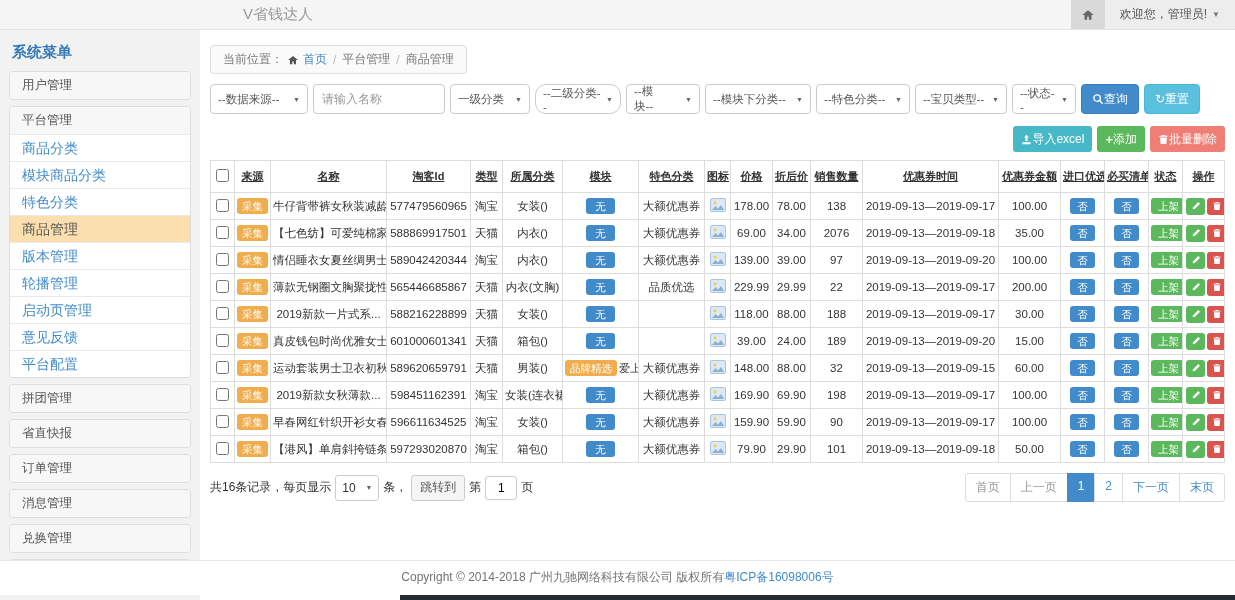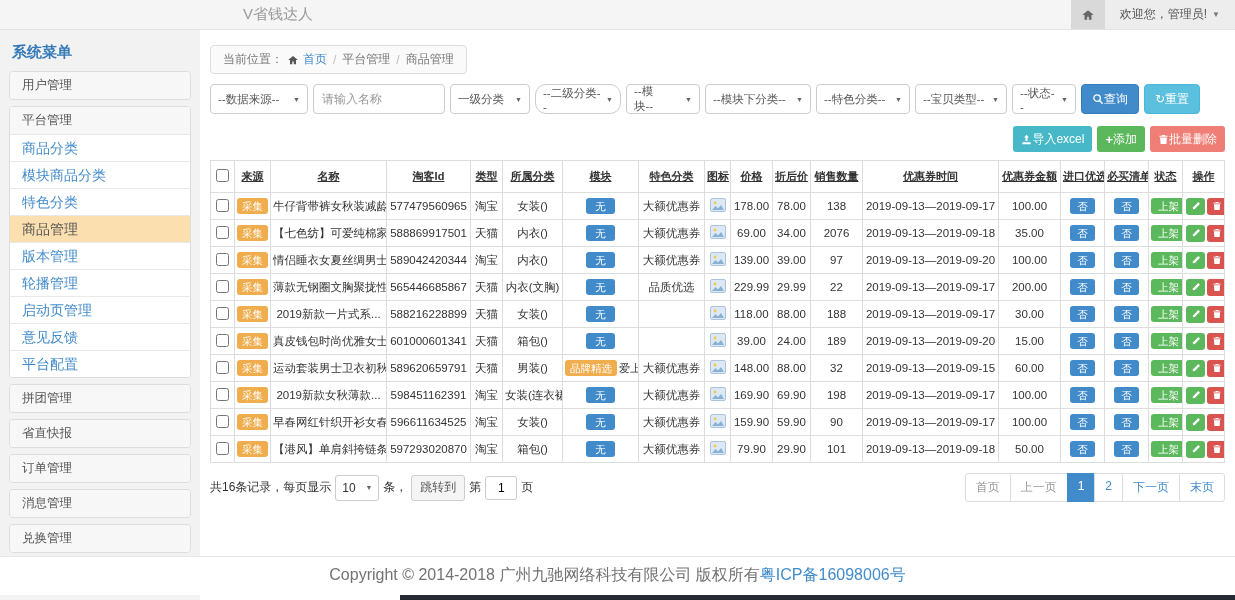--- a/index.html
+++ b/index.html
@@ -64,21 +64,21 @@
 .page-info{display:flex;align-items:center;gap:4px;color:#333;}
 .ps-select{display:inline-flex;align-items:center;justify-content:space-between;border:1px solid #ccc;border-radius:3px;height:26px;padding:0 6px;min-width:44px;background:#fff;cursor:pointer;}
 .jump-btn{border:1px solid #ccc;border-radius:3px;height:26px;display:inline-flex;align-items:center;padding:0 8px;background:#f5f5f5;cursor:pointer;color:#555;}
 .jump-input{width:32px;height:24px;border:1px solid #ccc;border-radius:3px;text-align:center;font-size:12px;font-family:inherit;}
 .pager{display:flex;}
 .pg-btn{border:1px solid #ddd;background:#fff;color:#428bca;padding:5px 10px;margin-left:-1px;cursor:pointer;font-size:12px;}
 .pg-btn:first-child{border-radius:3px 0 0 3px;margin-left:0;}
 .pg-btn:last-child{border-radius:0 3px 3px 0;}
 .pg-disabled{color:#999;cursor:default;}
 .pg-active{background:#428bca;border-color:#428bca;color:#fff;}
-.footer{position:absolute;left:0;right:0;bottom:5px;background:#fff;border-top:1px solid #e7e7e7;text-align:center;padding:8px 0 9px;color:#737373;font-size:16px;z-index:5;}
+.footer{position:absolute;left:0;right:0;bottom:5px;background:#fff;border-top:1px solid #e7e7e7;text-align:center;padding:8px 0 9px;color:#737373;font-size:12px;z-index:5;}
 .icp{color:#428bca;text-decoration:none;cursor:pointer;}
 .bottom-strip{position:absolute;left:400px;right:0;bottom:0;height:5px;background:#252a33;z-index:6;}
 input[type=checkbox]{width:13px;height:13px;cursor:pointer;}
 </style>
 </head>
 <body>
 
 <div class="topbar">
   <div class="tb-title">V省钱达人</div>
   <div class="tb-right">

